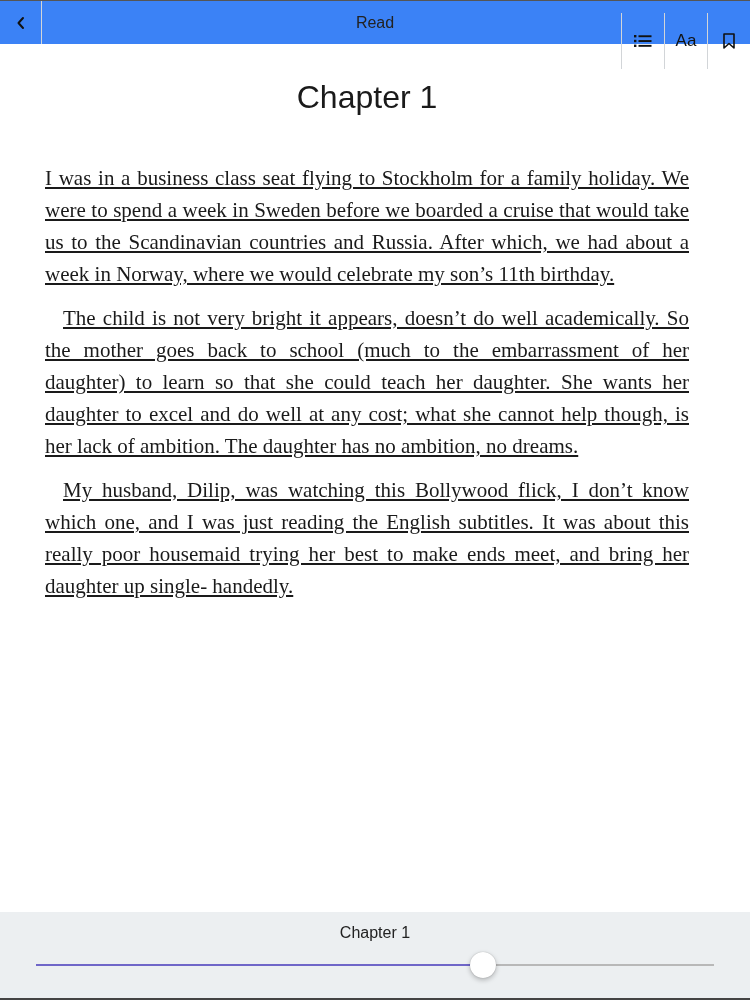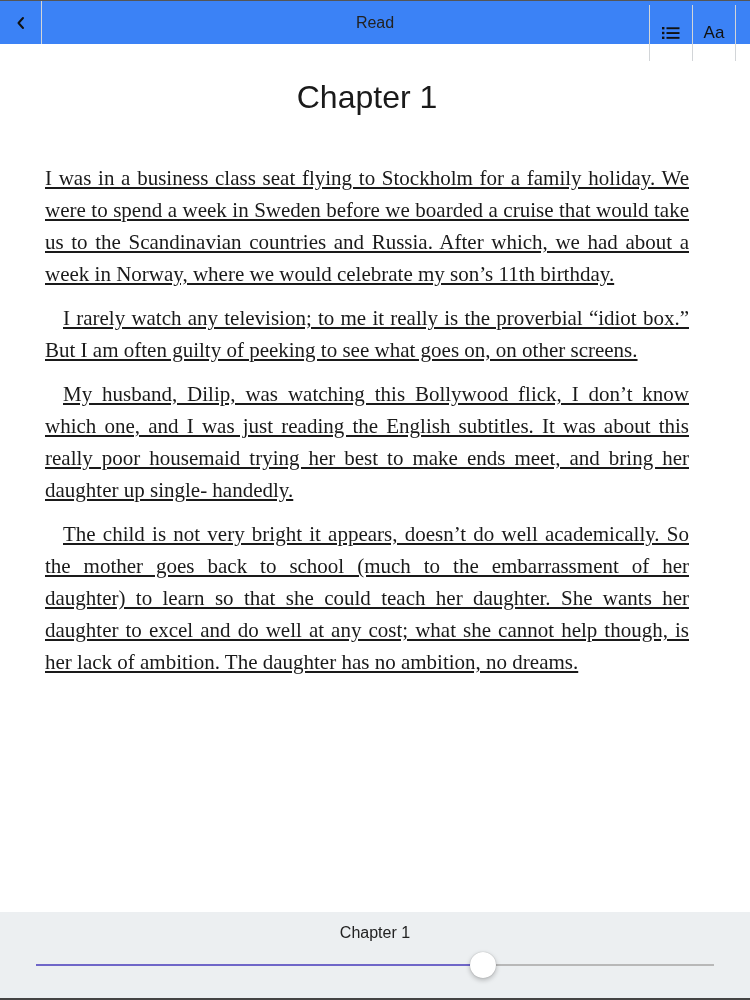--- a/index.html
+++ b/index.html
@@ -13,24 +13,23 @@
   .topbar .back {
     position: absolute; left: 0; top: 0; width: 42px; height: 43px;
     border-right: 1px solid #d2d5d8; display: flex; align-items: center; justify-content: center;
     cursor: pointer;
   }
   .topbar .title {
     position: absolute; left: 0; right: 0; top: 0; height: 43px; text-align: center;
     line-height: 43px; font-size: 16px; color: #222; pointer-events: none;
   }
   .topbar .right-btn {
-    position: absolute; top: 4px; height: 56px; width: 43px;
+    position: absolute; top: 12px; height: 56px; width: 43px;
     display: flex; align-items: center; justify-content: center; cursor: pointer;
     border-left: 1px solid #d2d5d8;
-    margin-left: 28px;
   }
   .btn-toc { left: 621px; }
   .btn-font { left: 664px; font-size: 17px; color: #111; }
   .btn-bookmark { left: 707px; }
 
   .content {
     position: absolute; left: 45px; top: 44px; width: 644px;
   }
   .chapter-title {
     font-family: "Liberation Sans", sans-serif; font-size: 32px; font-weight: normal;
@@ -96,23 +95,22 @@
     <svg width="14" height="18" viewBox="0 0 14 18">
       <path d="M2 2 H12 V16 L7 11.5 L2 16 Z" fill="none" stroke="#111" stroke-width="1.6" stroke-linejoin="round"></path>
     </svg>
   </div>
 </div>
 
 <div class="content">
   <h1 class="chapter-title">Chapter 1</h1>
   <div class="body-text">
     <p>I was in a business class seat flying to Stockholm for a family holiday. We were to spend a week in Sweden before we boarded a cruise that would take us to the Scandinavian countries and Russia. After which, we had about a week in Norway, where we would celebrate my son’s 11th birthday.</p>
-    <p class="indent">I rarely watch any television; to me it really is the proverbial “idiot box.” But I am often guilty of peeking to see what goes on, on other screens.</p>
+    <p class="indent">The child is not very bright it appears, doesn’t do well academically. So the mother goes back to school (much to the embarrassment of her daughter) to learn so that she could teach her daughter. She wants her daughter to excel and do well at any cost; what she cannot help though, is her lack of ambition. The daughter has no ambition, no dreams.</p>
     <p class="indent">My husband, Dilip, was watching this Bollywood flick, I don’t know which one, and I was just reading the English subtitles. It was about this really poor housemaid trying her best to make ends meet, and bring her daughter up single- handedly.</p>
-    <p class="indent">The child is not very bright it appears, doesn’t do well academically. So the mother goes back to school (much to the embarrassment of her daughter) to learn so that she could teach her daughter. She wants her daughter to excel and do well at any cost; what she cannot help though, is her lack of ambition. The daughter has no ambition, no dreams.</p>
   </div>
 </div>
 
 <div class="bottombar">
   <div class="chapter-label">Chapter 1</div>
   <div class="slider">
     <div class="track" style="background: rgb(184, 184, 184);"></div>
     <div class="fill" style="width: 447.48px; background: rgb(111, 102, 200);"></div>
     <div class="thumb" style="left: 447.48px;"></div>
   </div>

